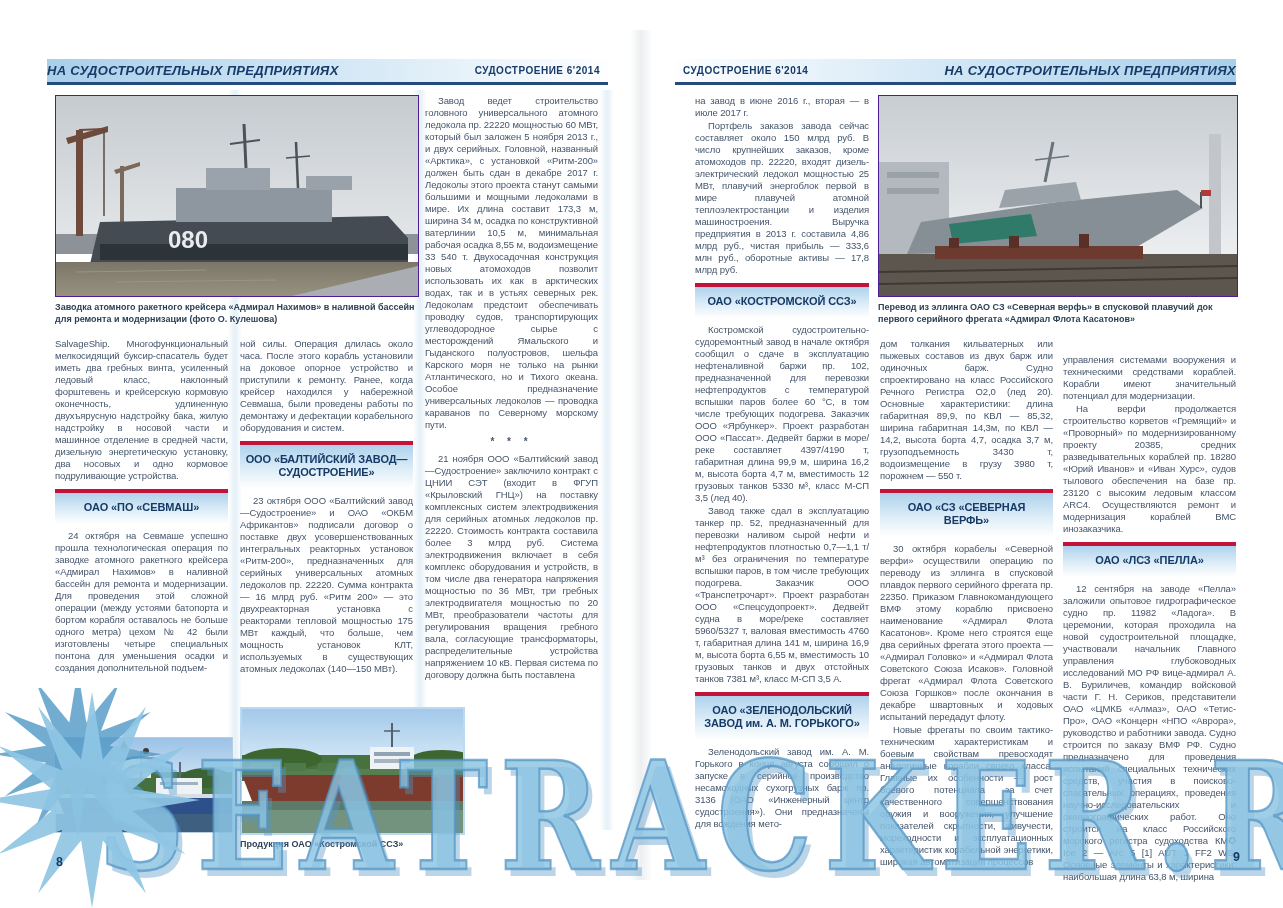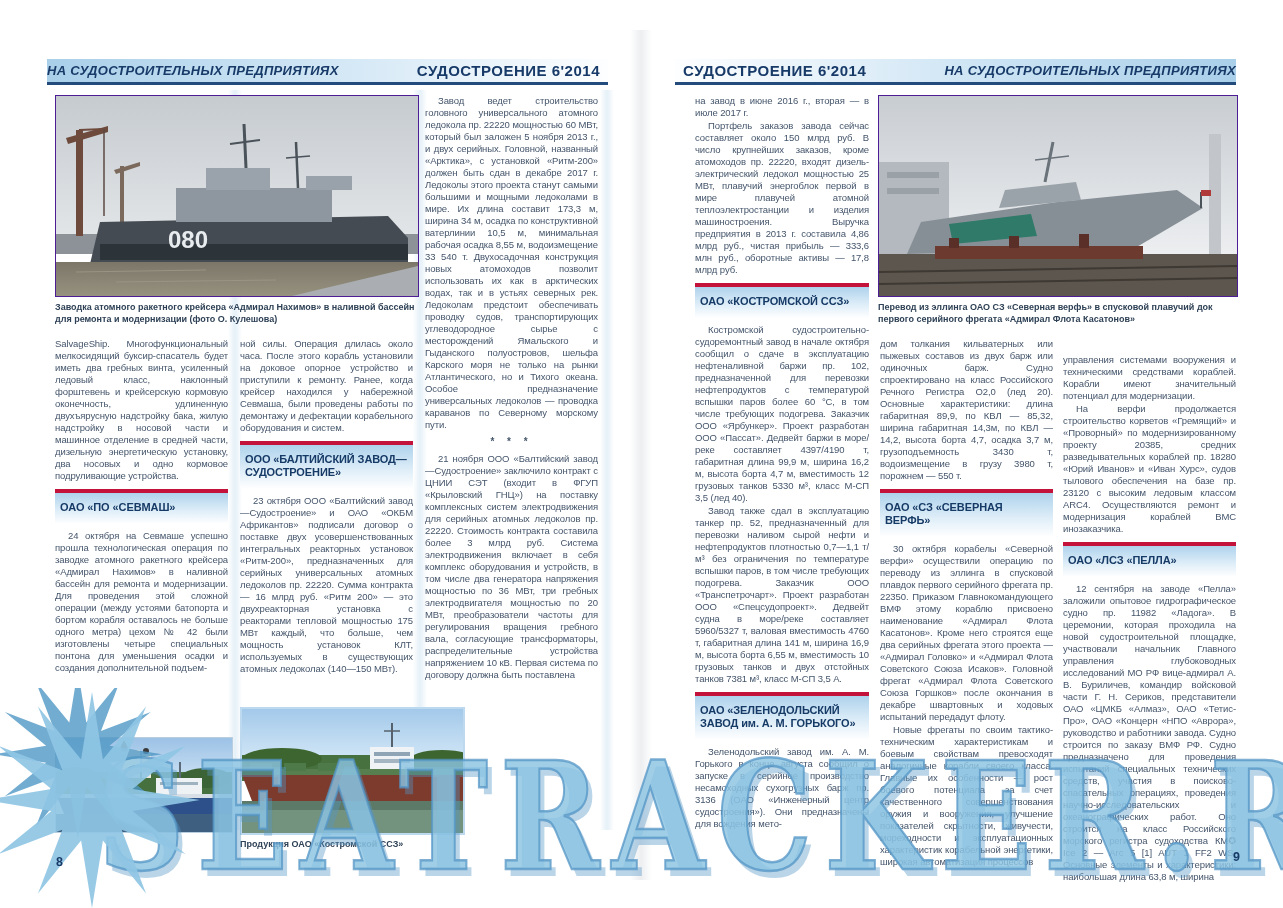--- a/index.html
+++ b/index.html
@@ -9,32 +9,32 @@
   .spine{position:absolute;left:630px;top:30px;width:22px;height:850px;z-index:1;
          background:linear-gradient(90deg,rgba(0,0,0,0) 0%,rgba(70,90,110,0.10) 50%,rgba(0,0,0,0) 100%);}
   .gutter-tint{position:absolute;top:90px;height:740px;width:14px;z-index:0;
          background:linear-gradient(90deg,rgba(150,195,225,0) 0%,rgba(150,195,225,0.25) 50%,rgba(150,195,225,0) 100%);}
 
   .header-bar{position:absolute;height:23px;display:flex;justify-content:space-between;align-items:center;
               border-bottom:3px solid #234b7c;z-index:5;}
   .header-bar.left{background:linear-gradient(90deg,#a9cfe9 0%,#cde4f4 45%,#fdfeff 100%);}
   .header-bar.right{background:linear-gradient(270deg,#a9cfe9 0%,#cde4f4 45%,#fdfeff 100%);}
   .header-section{font-weight:bold;font-size:13px;color:#173a68;letter-spacing:.3px;white-space:nowrap;padding:0 0;font-style:italic;}
-  .header-issue{font-weight:bold;font-size:15px;color:#173a68;white-space:nowrap;padding:0 8px;letter-spacing:.5px;}
+  .header-issue{font-weight:bold;font-size:10px;color:#173a68;white-space:nowrap;padding:0 8px;letter-spacing:.5px;}
 
   .col{position:absolute;font-size:9.5px;line-height:12px;color:#44556b;text-align:justify;
        overflow:hidden;letter-spacing:-0.1px;z-index:4;}
   .p{margin:0 0 1px 0;}
   .p.ind{text-indent:13px;}
   .sep{ text-align:center;color:#44556b;letter-spacing:5px;font-size:10px;margin:5px 0;font-weight:bold;}
 
   .section-box{margin:7px 0 6px 0;}
   .red-bar{height:4px;background:#c3133b;}
   .box-body{background:linear-gradient(180deg,#aed2ec 0%,#ddedf8 55%,#ffffff 100%);
-            padding:8px 5px 10px 5px;text-align:left;font-weight:bold;font-size:11px;
+            padding:8px 5px 10px 5px;text-align:center;font-weight:bold;font-size:11px;
             line-height:13px;color:#163a66;}
 
   .photo{position:absolute;border:1px solid #4c1d95;overflow:hidden;z-index:3;}
   .photo svg{display:block;}
   .caption{position:absolute;font-size:9px;font-weight:bold;color:#2e4156;line-height:1.35;z-index:4;}
   .caption.center{text-align:left;}
 
   .pagenum{position:absolute;font-size:12.5px;font-weight:bold;color:#173a68;z-index:60;}
 
   .watermark{position:absolute;left:98px;top:728px;width:1190px;z-index:50;white-space:nowrap;

